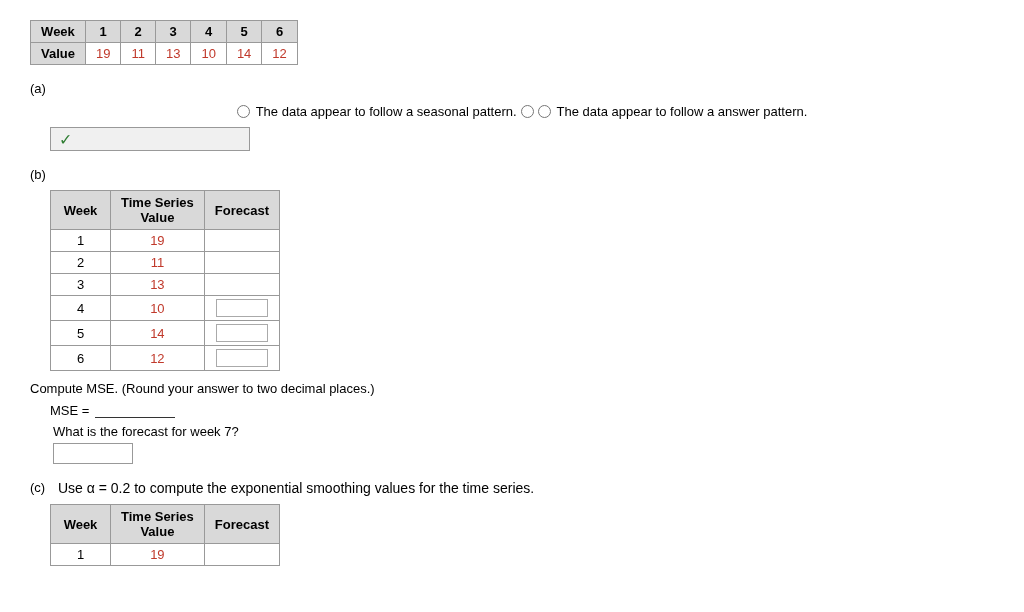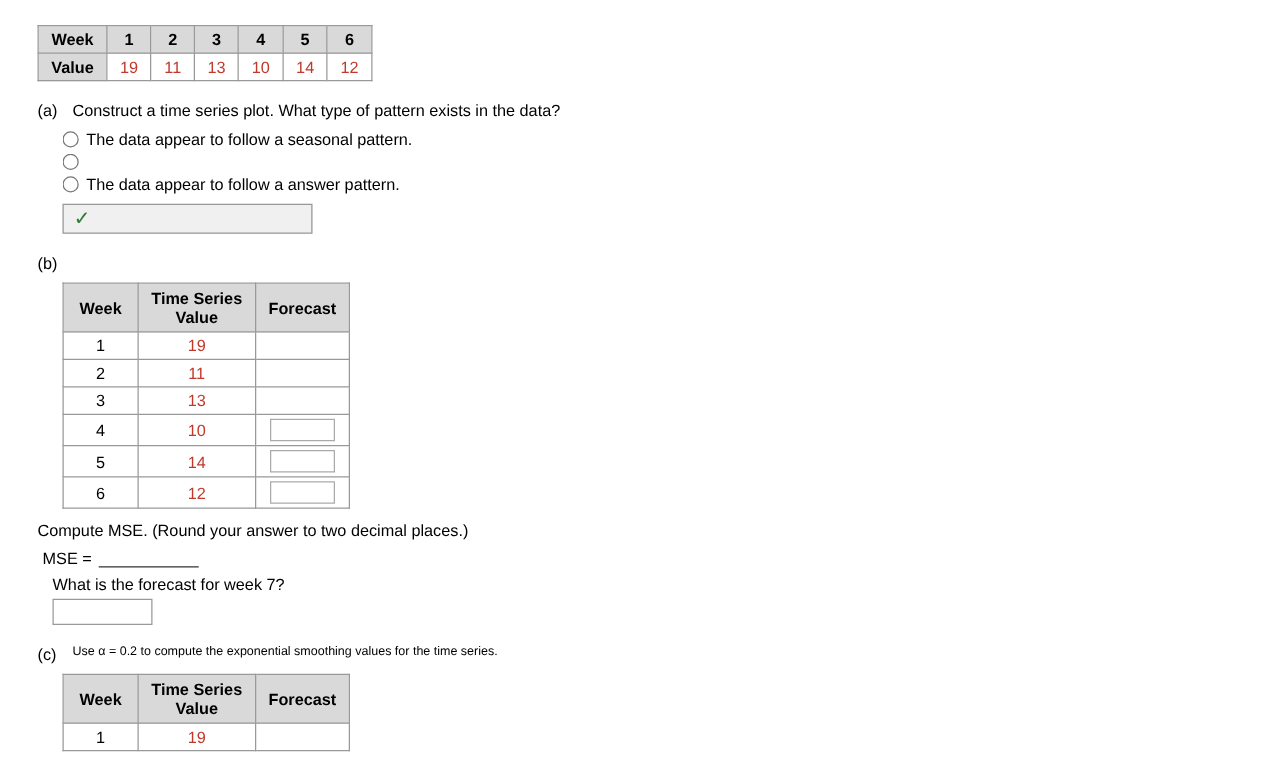--- a/index.html
+++ b/index.html
@@ -26,21 +26,20 @@
     }
     .top-table th {
       background: #d9d9d9;
       font-weight: bold;
     }
     .top-table td.red { color: #c0392b; }
 
     
     .radio-group {
       display: flex;
-      flex-direction: column;
       gap: 4px;
       margin-left: 20px;
       margin-bottom: 4px;
       justify-content: center;
     }
     .radio-option {
       display: flex;
       align-items: center;
       gap: 6px;
       font-size: 13px;
@@ -108,48 +107,48 @@
       border: 1px solid #aaa;
       padding: 1px 3px;
       font-size: 12px;
       text-align: center;
     }
 
     .mse-row {
       display: flex;
       align-items: center;
       gap: 6px;
-      margin-left: 4px;
+      margin-left: 20px;
       margin-bottom: 6px;
       font-size: 13px;
     }
     .mse-input {
       width: 80px;
       border: none;
       border-bottom: 1px solid #333;
       outline: none;
       font-size: 13px;
     }
 
     .forecast-week {
-      margin-left: 12px;
+      margin-left: 23px;
       margin-bottom: 10px;
       font-size: 13px;
     }
     .forecast-week-input {
       display: block;
       margin-top: 4px;
       width: 80px;
       border: 1px solid #999;
       padding: 2px 4px;
       font-size: 13px;
     }
 
     .part-c-text {
-      font-size: 10px;
+      font-size: 14px;
     }
   </style>
 </head>
 <body>
 
 <table class="top-table">
   <tbody>
       <tr>
     <th>Week</th>
     <th>1</th>
@@ -167,21 +166,20 @@
     <td class="red">10</td>
     <td class="red">14</td>
     <td class="red">12</td>
   </tr>
 </tbody>
   </table>
 
 <div class="part-section">
   <div class="part-header">
     <span class="part-letter">(a)</span>
-    <span>Construct a time series plot. What type of pattern exists in the data?</span>
   </div>
   <div class="radio-group">
     <label class="radio-option">
       <input type="radio" name="pattern" style="">
       <span>The data appear to follow a seasonal pattern.</span>
     </label>
     <label class="radio-option">
       <input type="radio" name="pattern" style="">
     </label>
     <label class="radio-option">

